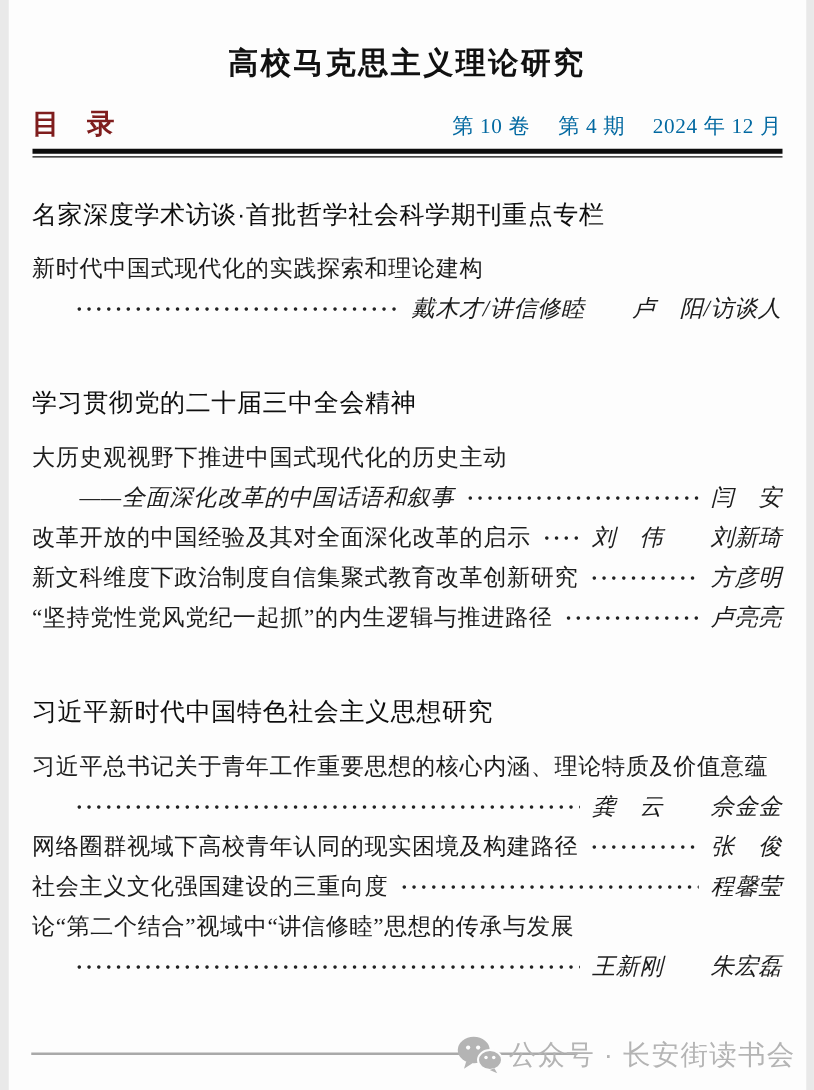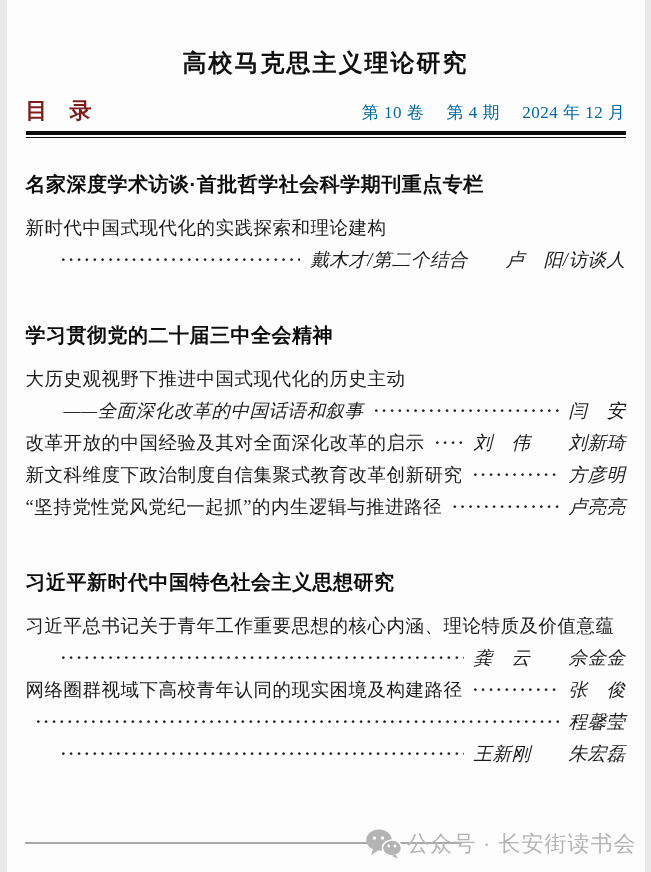--- a/index.html
+++ b/index.html
@@ -5,21 +5,21 @@
   html,body{margin:0;padding:0;background:#e9e9e9;}
   .page{
     position:relative;
     width:638px;height:872px;
     margin:0 auto;
     background:#fdfdfd;
     overflow:hidden;
     color:#1c1c1c;
     font-family:"Liberation Serif","DejaVu Serif",serif;
     box-sizing:border-box;
-    padding:12px 19px;
+    padding:0 19px;
   }
   .journal-title{
     padding-top:36px;
     text-align:center;
     font-size:24px;
     line-height:30px;
     font-weight:700;
     letter-spacing:2px;
     color:#111;
   }
@@ -44,21 +44,21 @@
   .double-rule{
     margin-top:7px;
     height:2px;
     border-top:4.5px solid #0d0d0d;
     border-bottom:1.5px solid #0d0d0d;
   }
   .section{margin-top:46px;}
   .section.first{margin-top:33px;}
   .section-heading{
     font-family:"Liberation Sans","DejaVu Sans",sans-serif;
-    font-weight:700;
+    font-weight:400;
     font-size:20px;
     line-height:26px;
     letter-spacing:0.5px;
     color:#0e0e0e;
     margin-bottom:15px;
   }
   .row{
     display:flex;
     align-items:center;
     font-size:18.5px;
@@ -112,21 +112,21 @@
   <div class="double-rule"></div>
 
   <div class="section first">
     <div class="section-heading">名家深度学术访谈·首批哲学社会科学期刊重点专栏</div>
 
     <div class="row">
       <span class="t">新时代中国式现代化的实践探索和理论建构</span>
     </div>
     <div class="row indent-dots">
       <span class="dots">··········································································································································</span>
-      <span class="a kai">戴木才/第二个结合　　卢　阳/访谈人</span>
+      <span class="a kai">戴木才/讲信修睦　　卢　阳/访谈人</span>
     </div>
   </div>
 
   <div class="section">
     <div class="section-heading">学习贯彻党的二十届三中全会精神</div>
 
     <div class="row">
       <span class="t">大历史观视野下推进中国式现代化的历史主动</span>
     </div>
     <div class="row indent-sub">
@@ -160,22 +160,26 @@
     <div class="row indent-dots">
       <span class="dots">··········································································································································</span>
       <span class="a kai">龚　云　　佘金金</span>
     </div>
     <div class="row">
       <span class="t">网络圈群视域下高校青年认同的现实困境及构建路径</span>
       <span class="dots">··········································································································································</span>
       <span class="a kai">张　俊</span>
     </div>
     <div class="row">
+      <span class="t">社会主义文化强国建设的三重向度</span>
       <span class="dots">··········································································································································</span>
       <span class="a kai">程馨莹</span>
+    </div>
+    <div class="row">
+      <span class="t">论“第二个结合”视域中“讲信修睦”思想的传承与发展</span>
     </div>
     <div class="row indent-dots">
       <span class="dots">··········································································································································</span>
       <span class="a kai">王新刚　　朱宏磊</span>
     </div>
   </div>
 
   <div class="footer">
     <div class="footer-line"></div>
     <div class="watermark">

